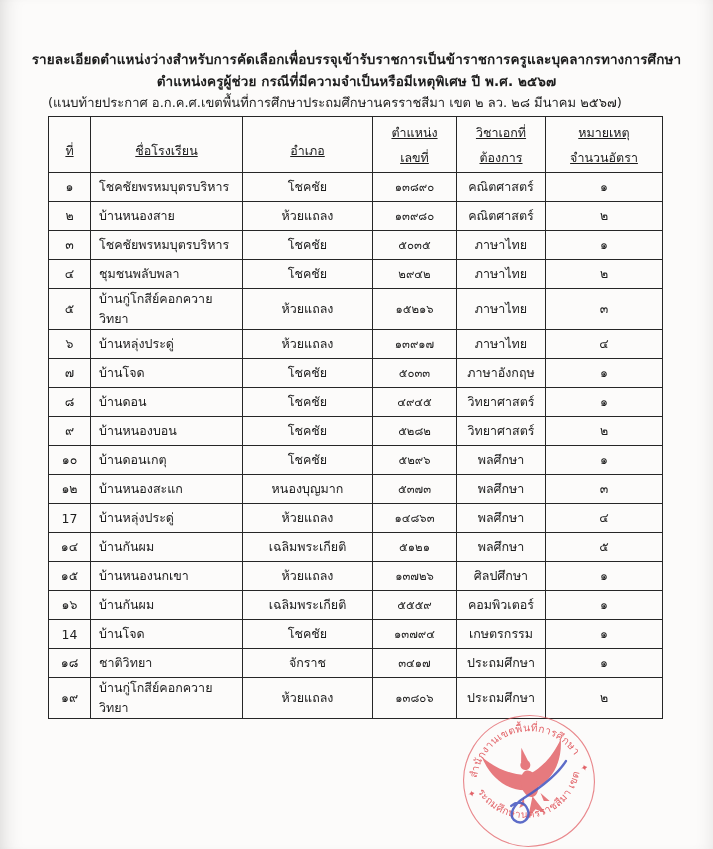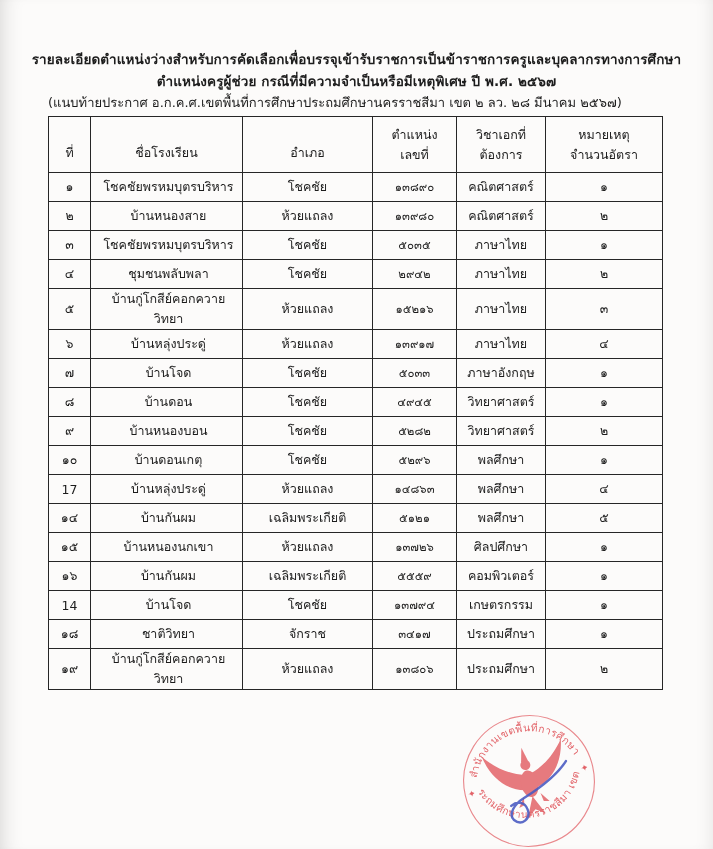--- a/index.html
+++ b/index.html
@@ -27,24 +27,24 @@
     background:transparent;
   }
   th, td {
     border:1.5px solid #262626;
     font-size:12.5px;
     text-align:center;
     vertical-align:middle;
     padding:0 4px;
     overflow:hidden;
   }
-  thead th { height:56px; font-weight:normal; white-space:pre-line; line-height:20px; }
+  thead th { height:56px; font-weight:normal; white-space:pre-line; line-height:25px;text-decoration:underline; }
   thead th.single { vertical-align:bottom; padding-bottom:9px; }
   tbody td { height:29px; }
-  tbody td.left { text-align:center; padding-left:8px; }
+  tbody td.left { text-align:left; padding-left:8px; }
   td.posnum { font-size:11.5px; }
   .stamp {
     position:absolute;
     left:458px; top:710px;
     width:142px; height:142px;
     transform:rotate(-13deg);
     opacity:.92;
   }
   .stamp svg { width:100%; height:100%; }
   .seal-text { font-size:14.5px; letter-spacing:.5px; fill:#e0565c; font-family:"DejaVu Sans", sans-serif; }
@@ -158,20 +158,28 @@
         </tr>
         <tr>
           <td>๑๐</td>
           <td class="left">บ้านดอนเกตุ</td>
           <td>โชคชัย</td>
           <td class="posnum">๕๒๙๖</td>
           <td>พลศึกษา</td>
           <td>๑</td>
         </tr>
         <tr>
+          <td>๑๒</td>
+          <td class="left">บ้านหนองสะแก</td>
+          <td>หนองบุญมาก</td>
+          <td class="posnum">๕๓๗๓</td>
+          <td>พลศึกษา</td>
+          <td>๓</td>
+        </tr>
+        <tr>
           <td>17</td>
           <td class="left">บ้านหลุ่งประดู่</td>
           <td>ห้วยแถลง</td>
           <td class="posnum">๑๔๘๖๓</td>
           <td>พลศึกษา</td>
           <td>๔</td>
         </tr>
         <tr>
           <td>๑๔</td>
           <td class="left">บ้านกันผม</td>

